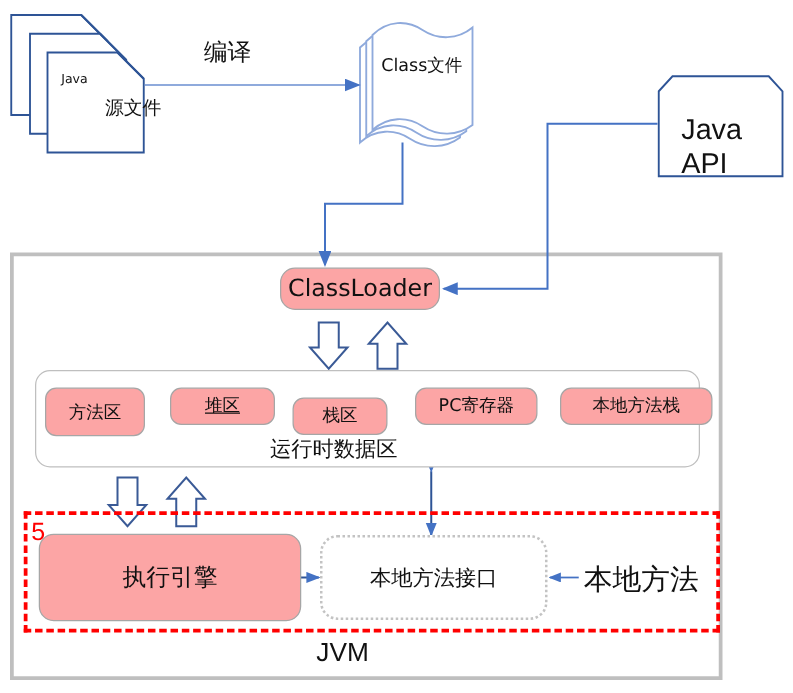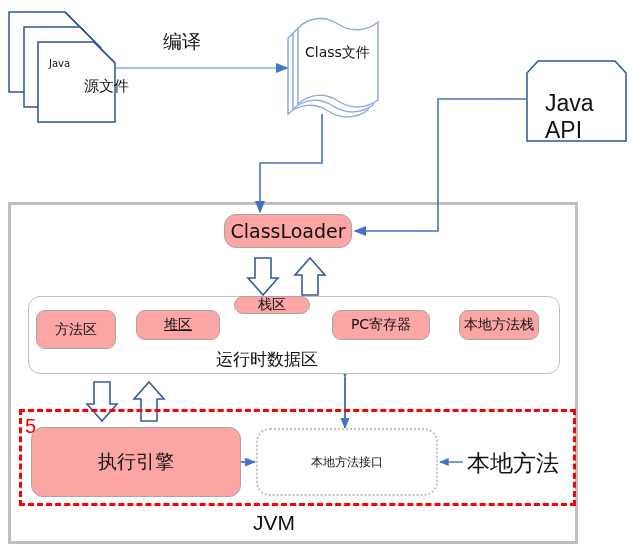--- a/index.html
+++ b/index.html
@@ -13,21 +13,21 @@
 
   
   .rbox{position:absolute;box-sizing:border-box;border:1.6px solid #a6a6a6;
         border-radius:9px;background:#fca5a5;display:flex;align-items:center;
         justify-content:center;font-size:14px;color:#111;}
   .rbox.big{font-size:19px;border-radius:12px;}
   .rdata{position:absolute;box-sizing:border-box;border:1.6px solid #bfbfbf;
          border-radius:12px;background:#fff;}
   .dotbox{position:absolute;box-sizing:border-box;border:2px dotted #c3c3c3;
           border-radius:14px;background:#fff;display:flex;align-items:center;
-          justify-content:center;font-size:12px;}
+          justify-content:center;font-size:17px;}
   .reddash{position:absolute;box-sizing:border-box;border:3px dashed #ff0000;background:transparent;}
   .rednum{position:absolute;color:#ff0000;font-size:20px;line-height:1;}
 
   .plain{position:absolute;font-size:17px;color:#111;white-space:nowrap;}
   .plain.xl{font-size:23px;}
   .cn{font-family:"DejaVu Sans","Liberation Sans",sans-serif;}
   svg{position:absolute;left:0;top:0;overflow:visible;}
 </style>
 </head>
 <body>
@@ -96,23 +96,23 @@
 
   <svg width="634" height="554">
     <path d="M255,258 L271,258 L271,278 L278,278 L263,295 L248,278 L255,278 Z" fill="#ffffff" stroke="#3a5a96" stroke-width="1.6"></path>
     <path d="M302,295 L302,275 L295,275 L310,258 L325,275 L318,275 L318,295 Z" fill="#ffffff" stroke="#3a5a96" stroke-width="1.6"></path>
   </svg>
 
   <div class="rdata" style="left:28px;top:296px;width:532px;height:78px;"></div>
 
   <div class="rbox cn" style="left:36px;top:310px;width:80px;height:39px;">方法区</div>
   <div class="rbox cn" style="left:136px;top:310px;width:84px;height:30px;text-decoration:underline;">堆区</div>
-  <div class="rbox cn" style="left:234px;top:296px;width:76px;height:18px;">栈区</div>
+  <div class="rbox cn" style="left:234px;top:318px;width:76px;height:30px;">栈区</div>
   <div class="rbox cn" style="left:332px;top:310px;width:98px;height:30px;">PC寄存器</div>
-  <div class="rbox cn" style="left:459px;top:310px;width:80px;height:30px;">本地方法栈</div>
+  <div class="rbox cn" style="left:448px;top:310px;width:122px;height:30px;">本地方法栈</div>
 
   <div class="plain cn" style="left:216px;top:348px;font-size:17px;">运行时数据区</div>
 
   <svg width="634" height="554">
     <path d="M94,382 L110,382 L110,404 L117,404 L102,421 L87,404 L94,404 Z" fill="#ffffff" stroke="#3a5a96" stroke-width="1.6"></path>
     <path d="M141,421 L141,399 L134,399 L149,382 L164,399 L157,399 L157,421 Z" fill="#ffffff" stroke="#3a5a96" stroke-width="1.6"></path>
   </svg>
 
   <div class="reddash" style="left:19px;top:409px;width:557px;height:97px;"></div>
   <div class="rednum" style="left:25px;top:416px;">5</div>

